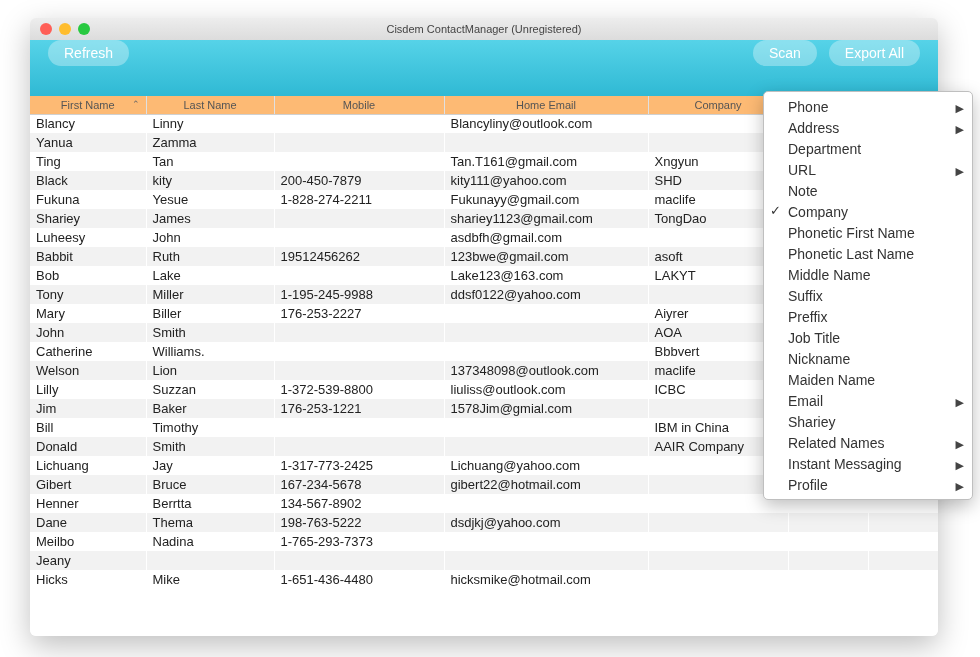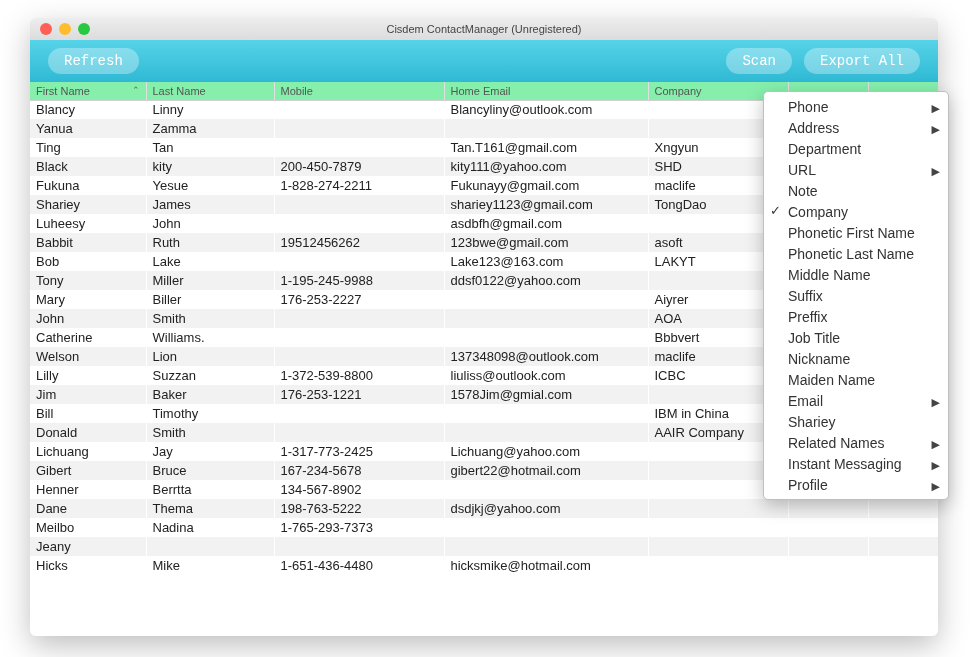--- a/index.html
+++ b/index.html
@@ -46,26 +46,24 @@
   .green { background: #28c940; }
   .titlebar-title {
     position: absolute;
     left: 0; right: 0;
     text-align: center;
     font-size: 11px;
     color: #444;
     pointer-events: none;
   }
   .toolbar {
-    height: 42px;
+    height: 56px;
     background: linear-gradient(#56d3e8, #2fb9d4);
     display: flex;
-    align-items: center;
     padding: 0 18px;
-    font-family: Liberation Mono, monospace;
   }
   .toolbar .spacer { flex: 1; }
   .btn {
     height: 26px;
     padding: 0 16px;
     border-radius: 13px;
     background: rgba(255,255,255,0.32);
     color: #fff;
     font-size: 14px;
     display: flex;
@@ -80,24 +78,24 @@
     overflow: hidden;
     border-bottom-left-radius: 6px;
     border-bottom-right-radius: 6px;
   }
   table {
     width: 100%;
     border-collapse: collapse;
     table-layout: fixed;
   }
   thead th {
-    background: #86efac;
+    background: #fdba74;
     border-bottom: 1px solid #d0d0d0;
     border-right: 1px solid #e0e0e0;
-    text-align: left;
+    text-align: center;
     font-weight: 400;
     font-size: 11px;
     color: #555;
     padding: 2px 6px;
     height: 18px;
     position: relative;
   }
   thead th .sort {
     position: absolute;
     right: 6px;
@@ -123,21 +121,21 @@
   .col-mobile{ width: 170px; }
   .col-email { width: 204px; }
   .col-company{ width: 140px; }
   .col-extra1{ width: 80px; }
   .col-extra2{ width: 70px; }
 
   .context-menu {
     position: absolute;
     left: 763px;
     top: 91px;
-    width: 186px;
+    width: 210px;
     background: #fff;
     border: 1px solid #bfbfbf;
     border-radius: 5px;
     box-shadow: 0 6px 18px rgba(0,0,0,0.25);
     padding: 4px 0;
     font-size: 14px;
     color: #333;
   }
   .menu-item {
     position: relative;

